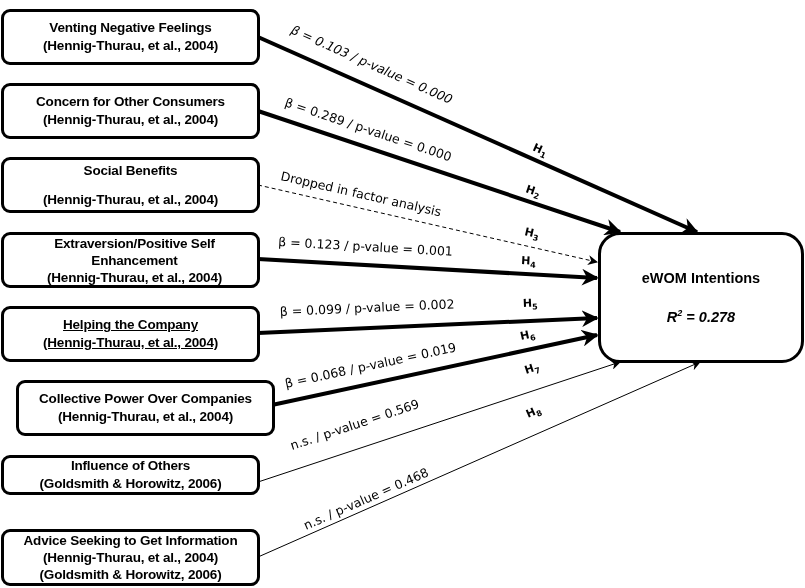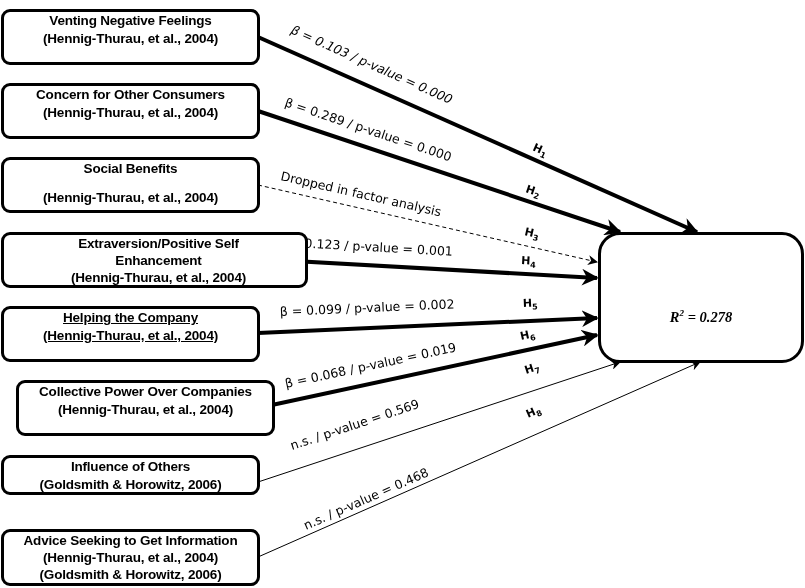--- a/index.html
+++ b/index.html
@@ -1,29 +1,29 @@
 <!DOCTYPE html>
 <html><head>
 <meta charset="utf-8">
 <style>
   html, body { margin:0; padding:0; background:#ffffff; }
   body { width:805px; height:588px; position:relative; overflow:hidden; font-family:"Liberation Sans", sans-serif; color:#000; }
   #diagram { position:absolute; left:0; top:0; width:805px; height:588px; }
   .box {
     position:absolute; box-sizing:border-box; border:3px solid #000; border-radius:9px; background:#fff;
-    display:flex; flex-direction:column; align-items:center; 
+    display:flex; flex-direction:column; align-items:center; justify-content:center;
     font-weight:bold; font-size:13.5px; line-height:18px; text-align:center; letter-spacing:-0.2px;
   }
   .box span { display:block; white-space:nowrap; }
   .target {
     position:absolute; left:598px; top:232px; width:206px; height:131px; box-sizing:border-box;
     border:3px solid #000; border-radius:22px; background:#fff; text-align:center;
   }
   .target .t-title { position:absolute; left:0; right:0; top:35px; font-weight:bold; font-size:14.5px; }
-  .target .t-r2 { position:absolute; left:0; right:0; top:73px; font-weight:bold; font-style:italic; font-size:14.5px;font-family:Liberation Serif, serif; }
+  .target .t-r2 { position:absolute; left:0; right:0; top:73px; font-weight:bold; font-style:italic; font-size:14.5px; }
   .target .t-r2 sup { font-size:9px; }
   svg text { font-family:"DejaVu Sans", sans-serif; }
   .lbl { font-size:12.5px; fill:#000; }
   .lbl-it { font-size:12.5px; font-style:italic; fill:#000; }
   .hyp { font-size:11px; font-weight:bold; fill:#000; }
 </style>
 </head>
 <body>
 
 <div id="diagram">
@@ -69,21 +69,21 @@
     <span>(Hennig-Thurau, et al., 2004)</span>
   </div>
   <div class="box" style="left:1px;top:83px;width:259px;height:56px;">
     <span>Concern for Other Consumers</span>
     <span>(Hennig-Thurau, et al., 2004)</span>
   </div>
   <div class="box" style="left:1px;top:157px;width:259px;height:56px;gap:11px;">
     <span>Social Benefits</span>
     <span>(Hennig-Thurau, et al., 2004)</span>
   </div>
-  <div class="box" style="left:1px;top:232px;width:307px;height:56px;line-height:17px;padding-left:8px;">
+  <div class="box" style="left:1px;top:232px;width:259px;height:56px;line-height:17px;padding-left:8px;">
     <span>Extraversion/Positive Self</span>
     <span>Enhancement</span>
     <span>(Hennig-Thurau, et al., 2004)</span>
   </div>
   <div class="box" style="left:1px;top:306px;width:259px;height:56px;text-decoration:underline;">
     <span>Helping the Company</span>
     <span>(Hennig-Thurau, et al., 2004)</span>
   </div>
   <div class="box" style="left:16px;top:380px;width:259px;height:56px;">
     <span>Collective Power Over Companies</span>
@@ -93,15 +93,16 @@
     <span>Influence of Others</span>
     <span>(Goldsmith &amp; Horowitz, 2006)</span>
   </div>
   <div class="box" style="left:1px;top:529px;width:259px;height:57px;line-height:17px;">
     <span>Advice Seeking to Get Information</span>
     <span>(Hennig-Thurau, et al., 2004)</span>
     <span>(Goldsmith &amp; Horowitz, 2006)</span>
   </div>
 
   <div class="target">
+    <div class="t-title">eWOM Intentions</div>
     <div class="t-r2"><span>R</span><sup>2</sup><span> = 0.278</span></div>
   </div>
 </div>
 
 </body></html>

